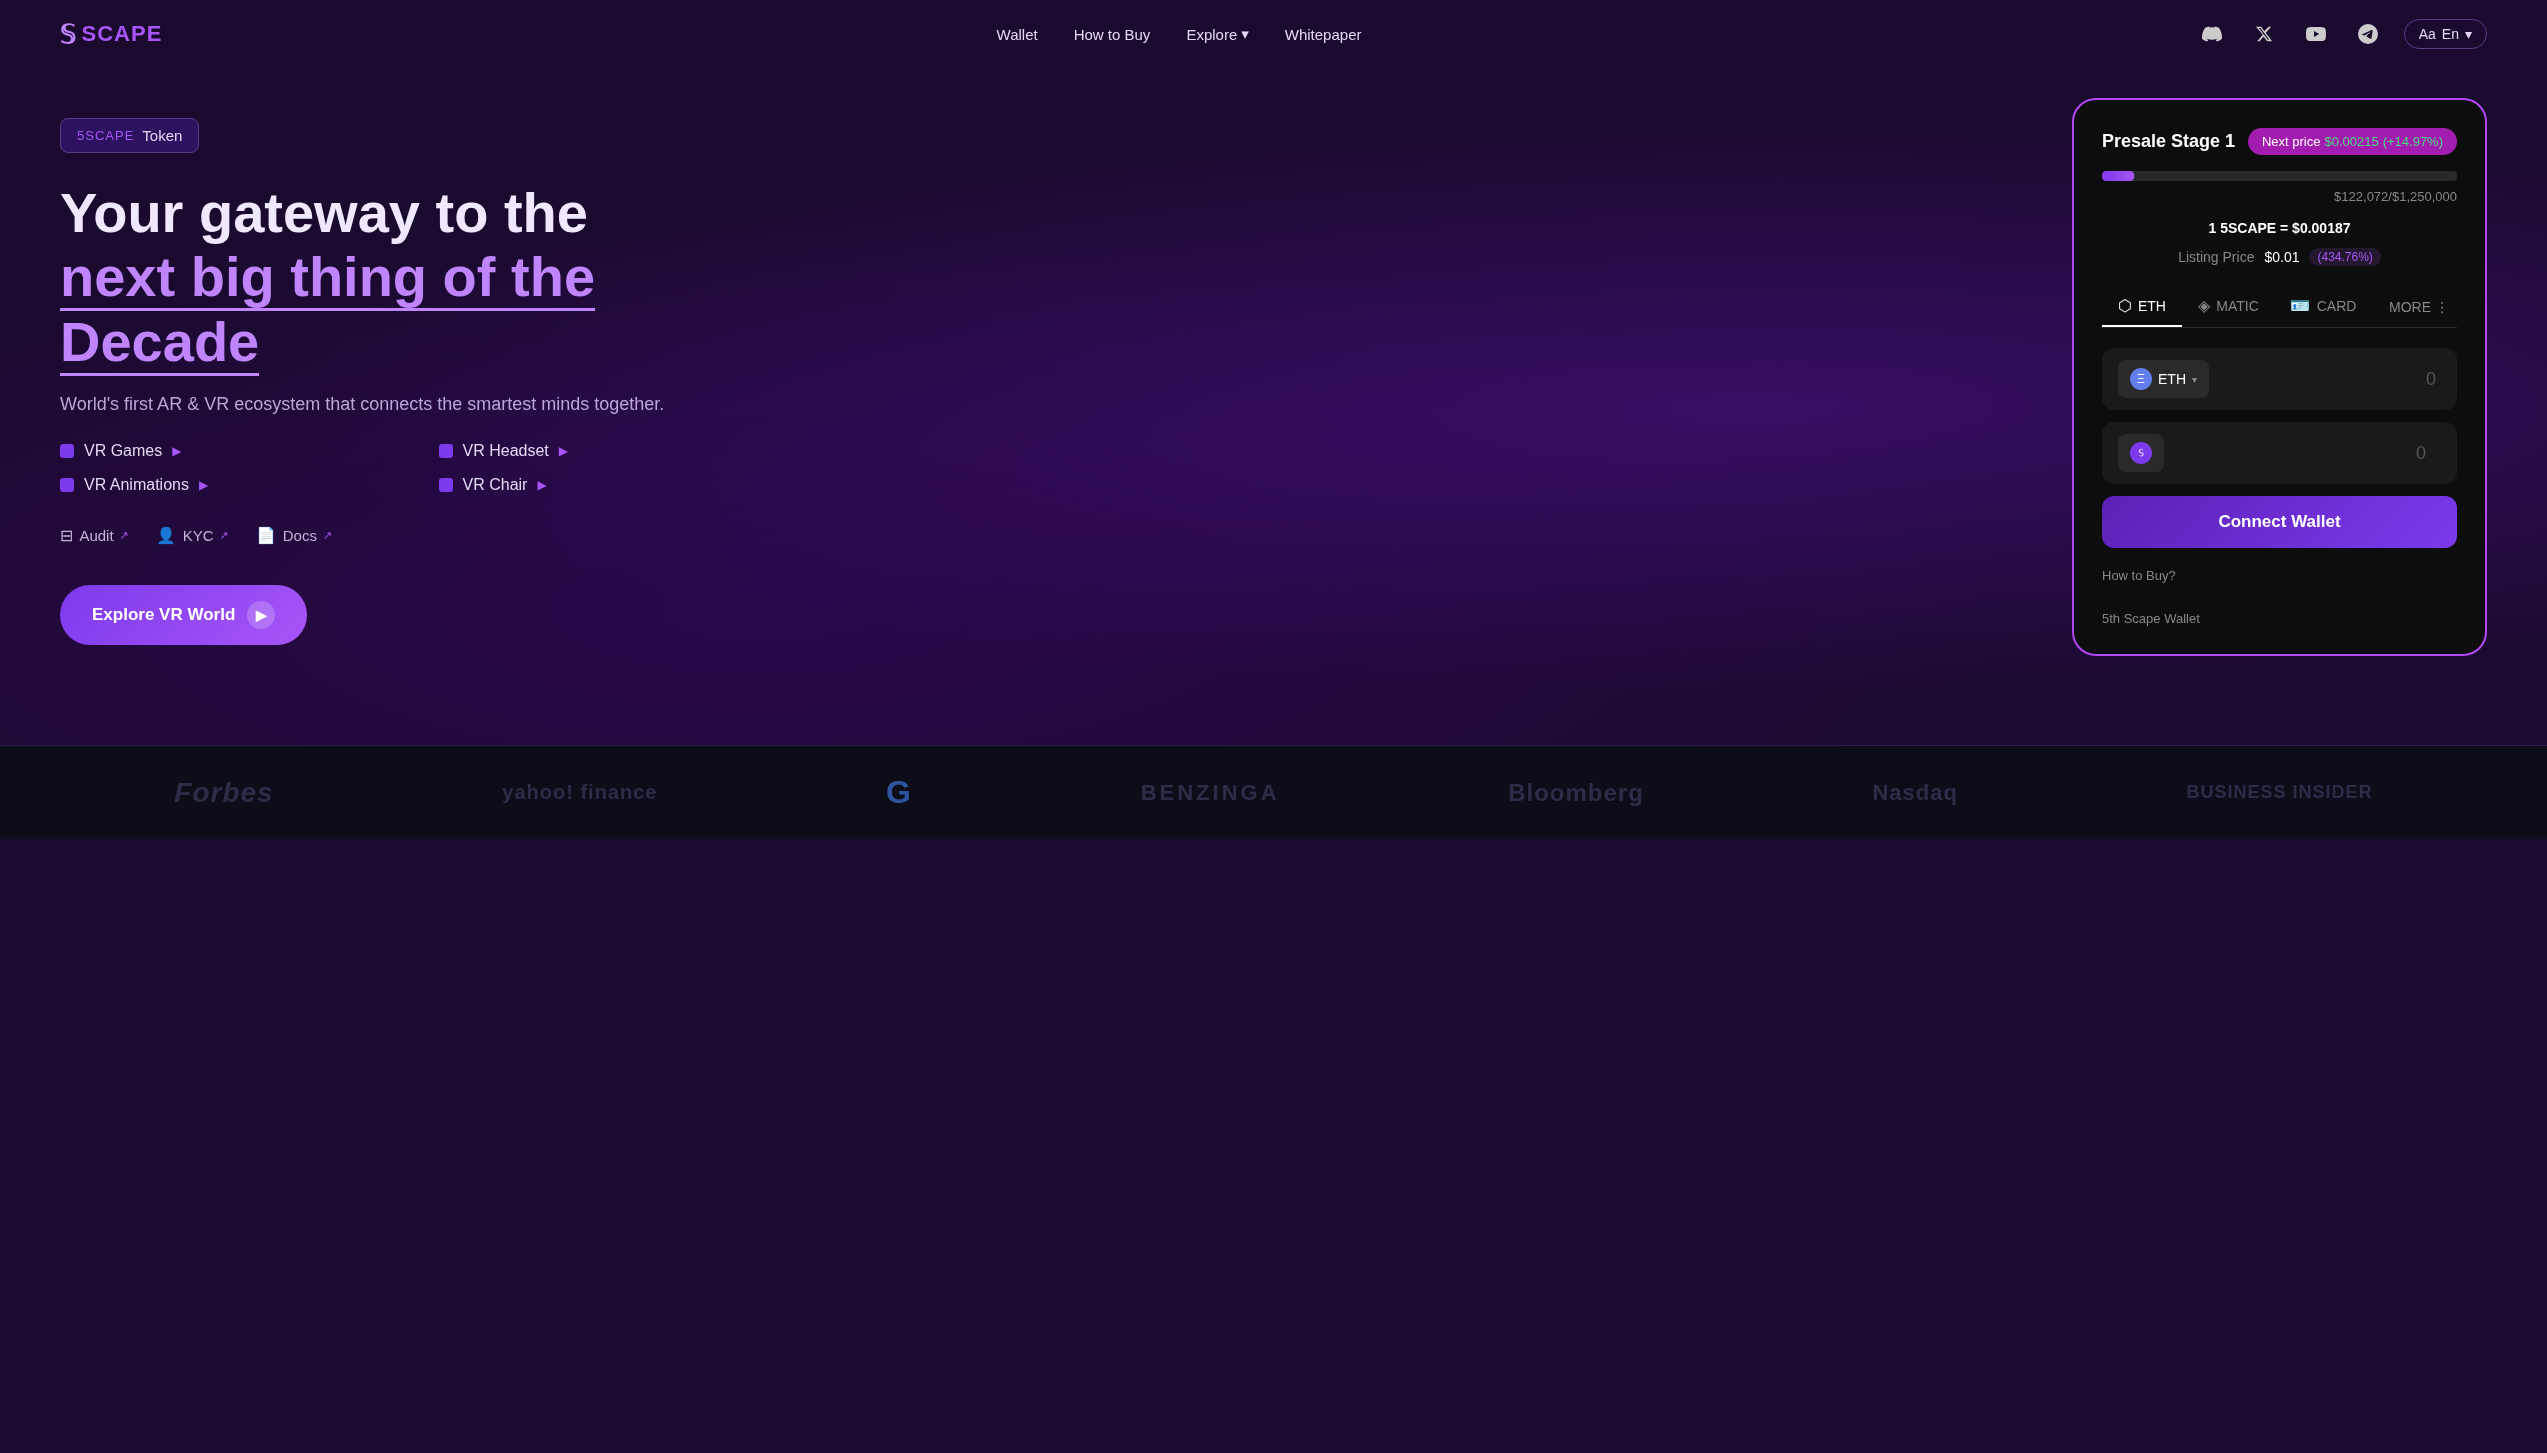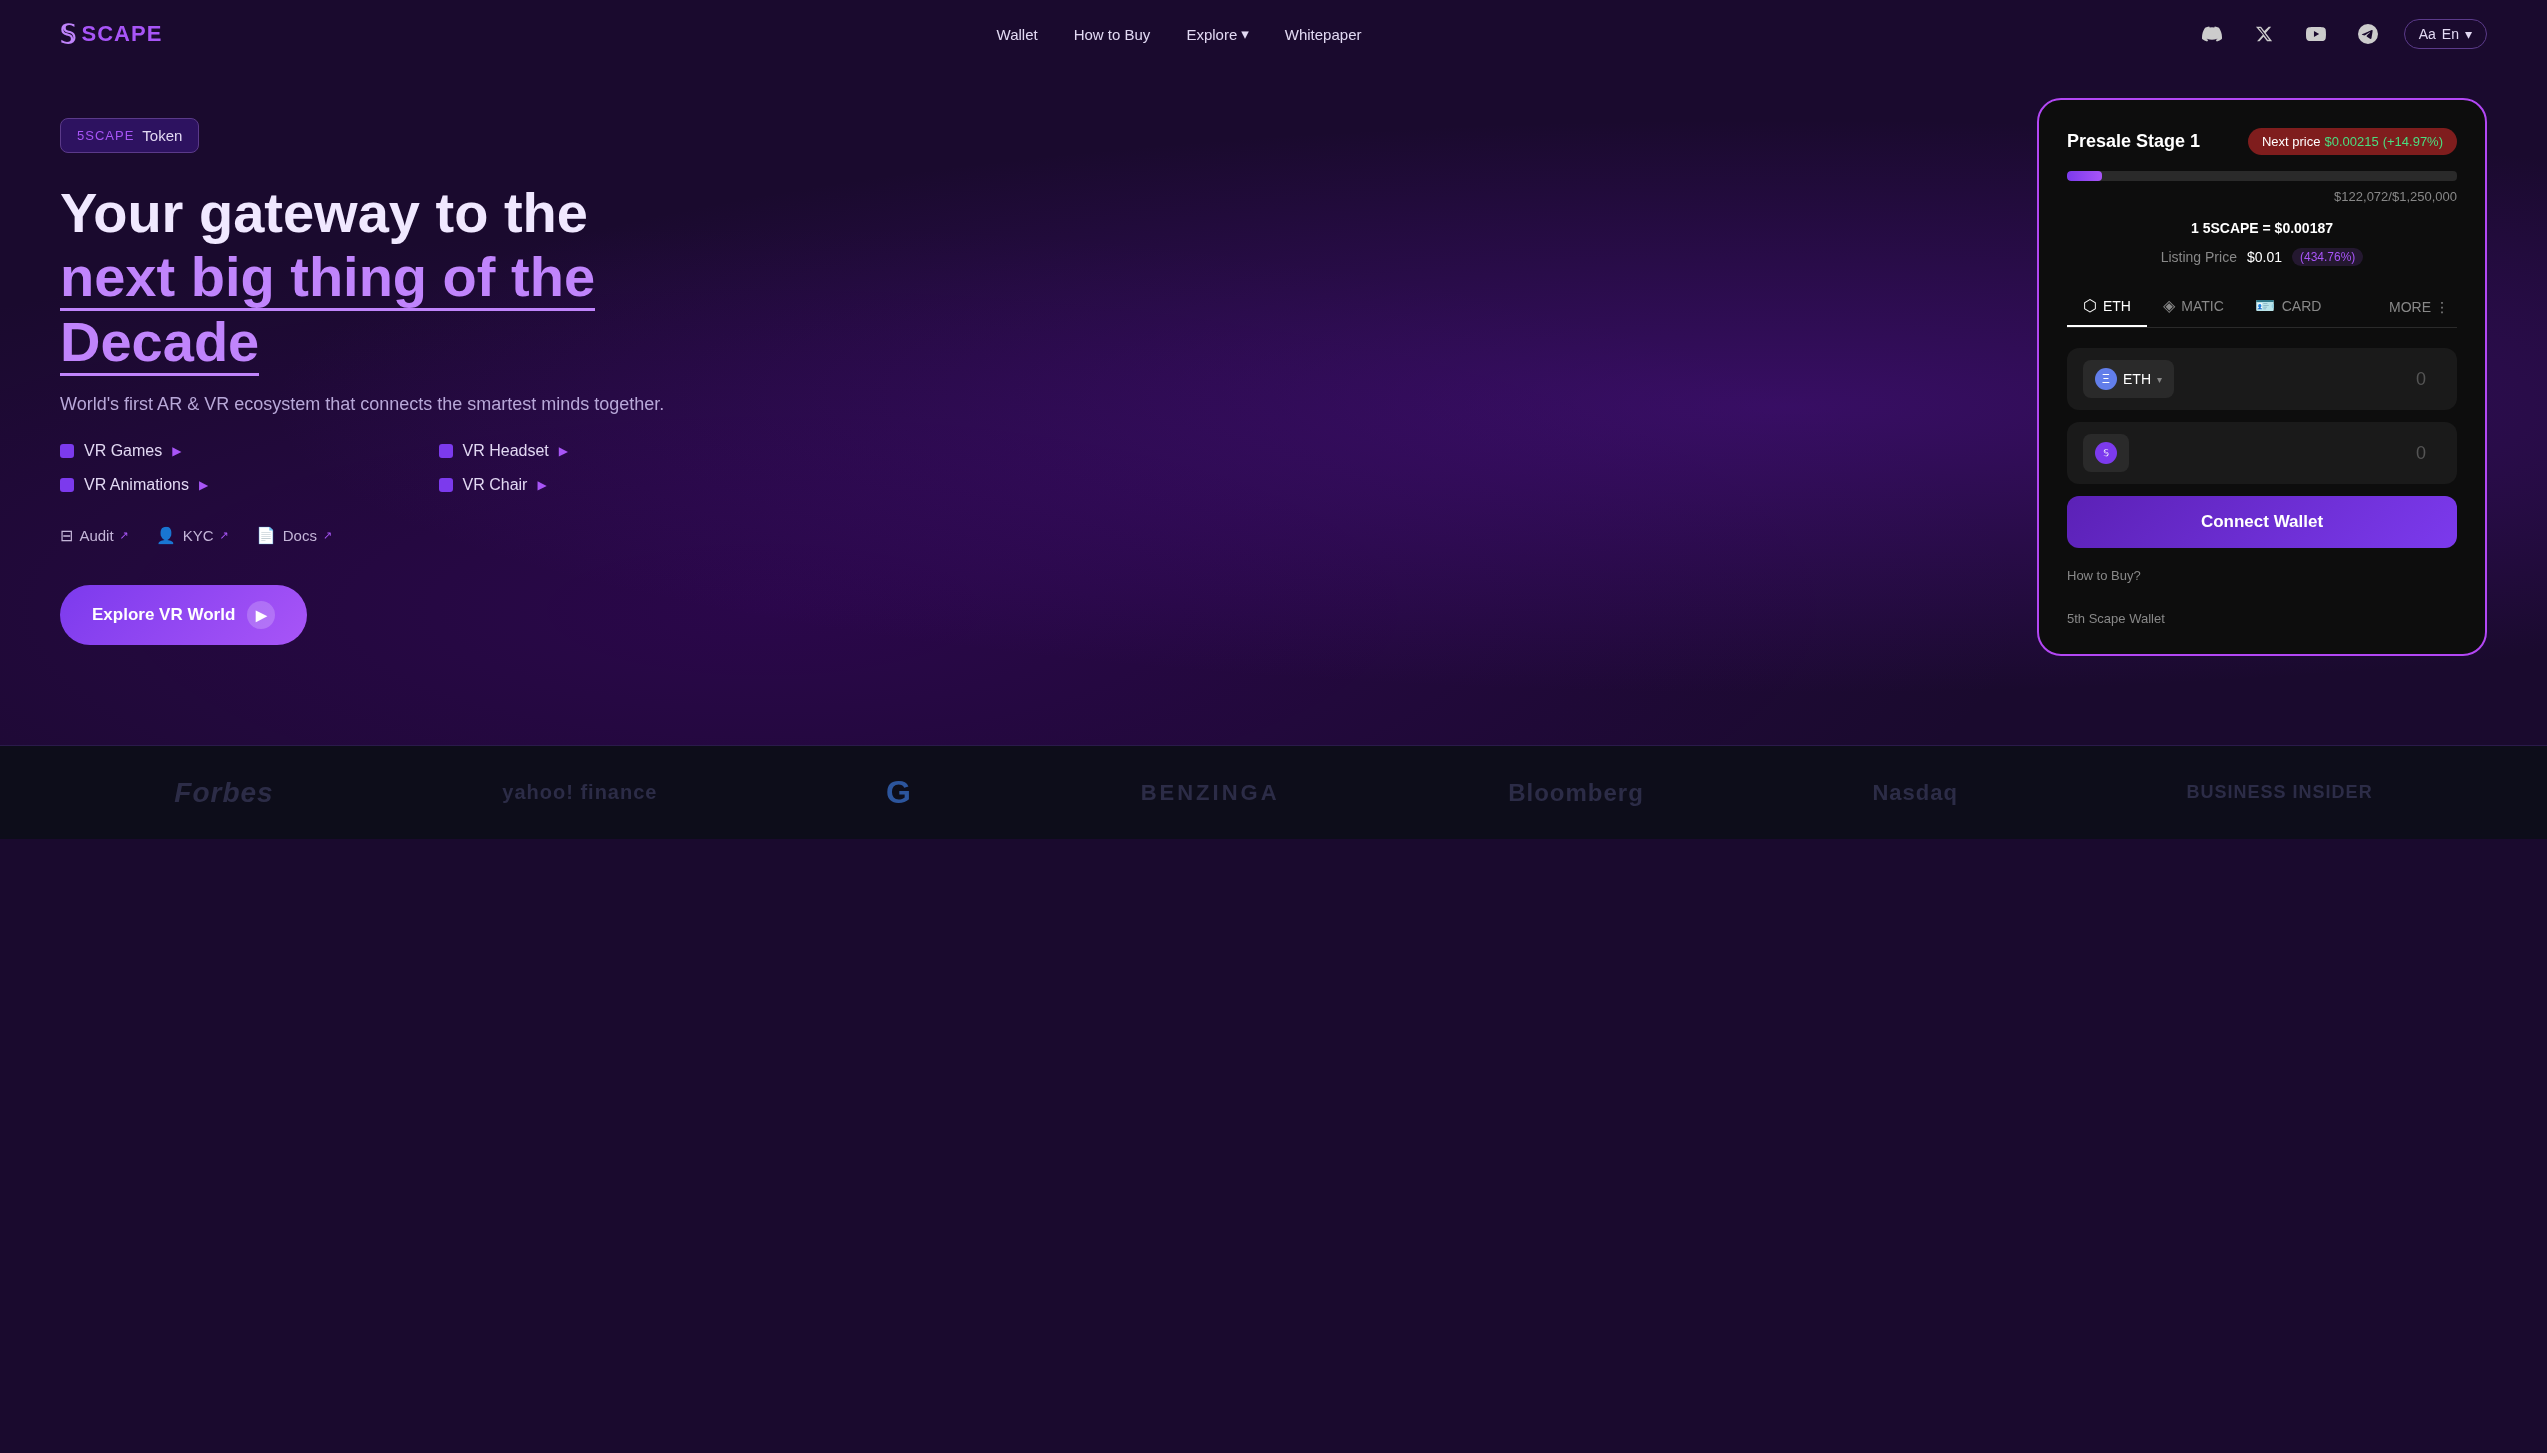--- a/index.html
+++ b/index.html
@@ -210,40 +210,40 @@
       align-items: center;
       justify-content: center;
       font-size: 14px;
     }
 
     
     .presale-card {
       background: #0d0d0d;
       border: 2px solid #b347f5;
       border-radius: 24px;
-      width: 450px;
+      width: 415px;
       padding: 28px;
       position: relative;
       z-index: 2;
       flex-shrink: 0;
       margin-top: -10px;
     }
     .presale-header {
       display: flex;
       align-items: center;
       justify-content: space-between;
       margin-bottom: 16px;
     }
     .presale-stage {
       font-size: 18px;
       font-weight: 700;
       color: #fff;
     }
     .next-price-badge {
-      background: #7f1d1d;
+      background: #a21caf;
       border-radius: 20px;
       padding: 6px 14px;
       font-size: 13px;
       color: #4ade80;
       display: flex;
       align-items: center;
       gap: 4px;
     }
     .next-price-badge .price-white {
       color: #fff;

